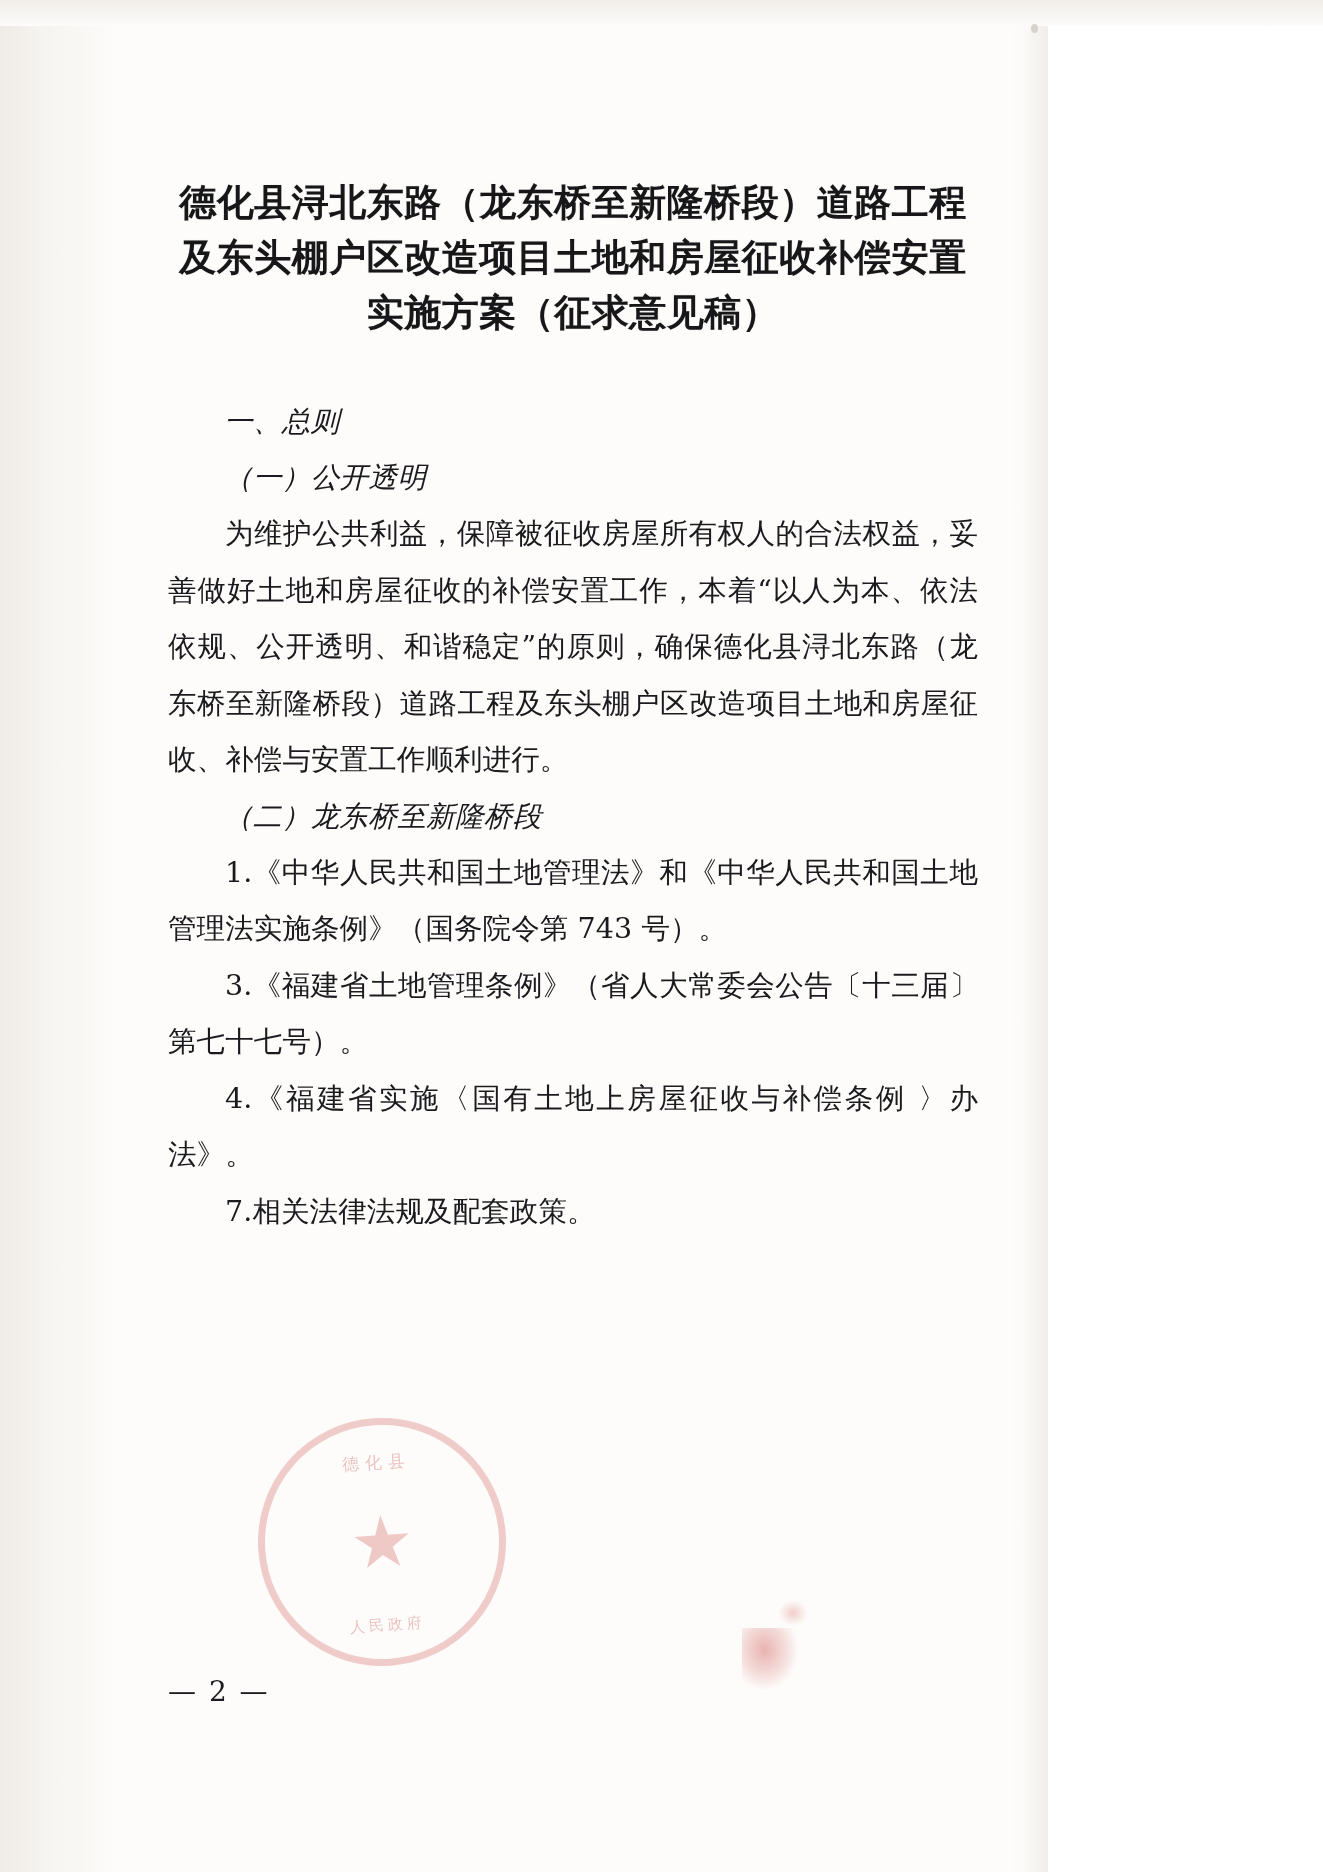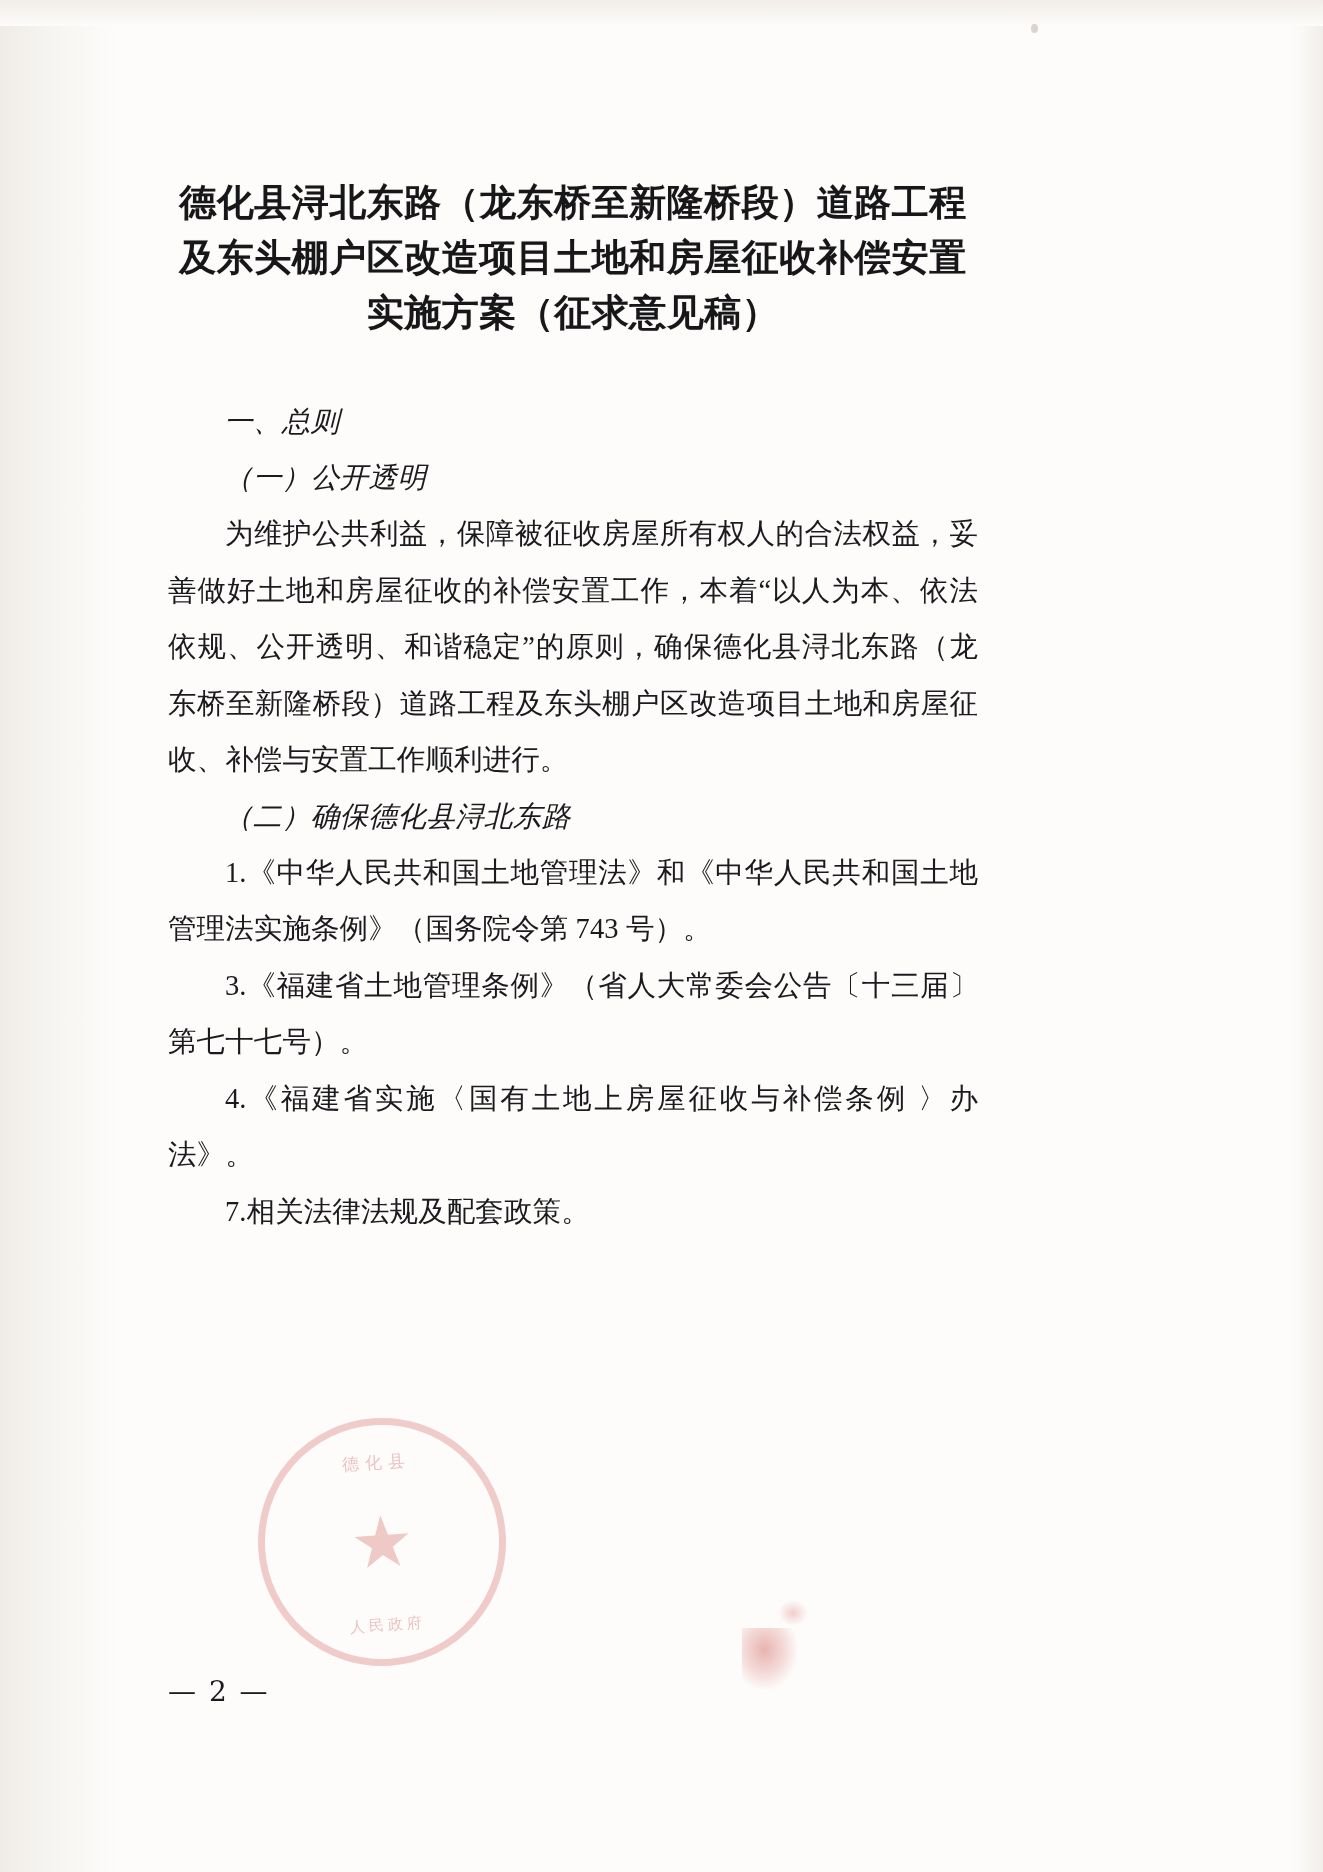--- a/index.html
+++ b/index.html
@@ -12,21 +12,21 @@
     height: 1872px;
     position: relative;
     overflow: hidden;
     font-family: "DejaVu Serif", "Liberation Serif", serif;
   }
 
   
   #page-sheet {
     position: absolute;
     left: 0; top: 0;
-    width: 1323px;
+    width: 1048px;
     height: 1872px;
     background: #fdfcfa;
   }
 
   
   #scan-edge-left {
     position: absolute;
     left: 0; top: 0;
     width: 118px;
     height: 1872px;
@@ -86,21 +86,20 @@
 
   .para {
     font-size: 28.5px;
     line-height: 56.5px;
     color: #1b1b1f;
     margin: 0;
     text-indent: 57px;
     text-align: justify;
     text-justify: inter-ideograph;
     letter-spacing: 0.1px;
-    font-family: Liberation Serif, serif;
   }
 
   
   #page-number {
     position: absolute;
     left: 168px;
     top: 1675px;
     width: 810px;
     font-size: 28px;
     color: #1b1b1f;
@@ -175,21 +174,21 @@
   <div id="doc-body">
 
     <h1 id="doc-title">德化县浔北东路（龙东桥至新隆桥段）道路工程及东头棚户区改造项目土地和房屋征收补偿安置实施方案（征求意见稿）</h1>
 
     <p class="section-heading">一、总则</p>
 
     <p class="section-heading">（一）公开透明</p>
 
     <p class="para">为维护公共利益，保障被征收房屋所有权人的合法权益，妥善做好土地和房屋征收的补偿安置工作，本着“以人为本、依法依规、公开透明、和谐稳定”的原则，确保德化县浔北东路（龙东桥至新隆桥段）道路工程及东头棚户区改造项目土地和房屋征收、补偿与安置工作顺利进行。</p>
 
-    <p class="section-heading">（二）确保德化县浔北东路</p>
+    <p class="section-heading">（二）龙东桥至新隆桥段</p>
 
     <p class="para">1.《中华人民共和国土地管理法》和《中华人民共和国土地管理法实施条例》（国务院令第 743 号）。</p>
 
 
     <p class="para">3.《福建省土地管理条例》（省人大常委会公告〔十三届〕第七十七号）。</p>
 
     <p class="para">4.《福建省实施〈国有土地上房屋征收与补偿条例 〉办法》。</p>
 
 
 

